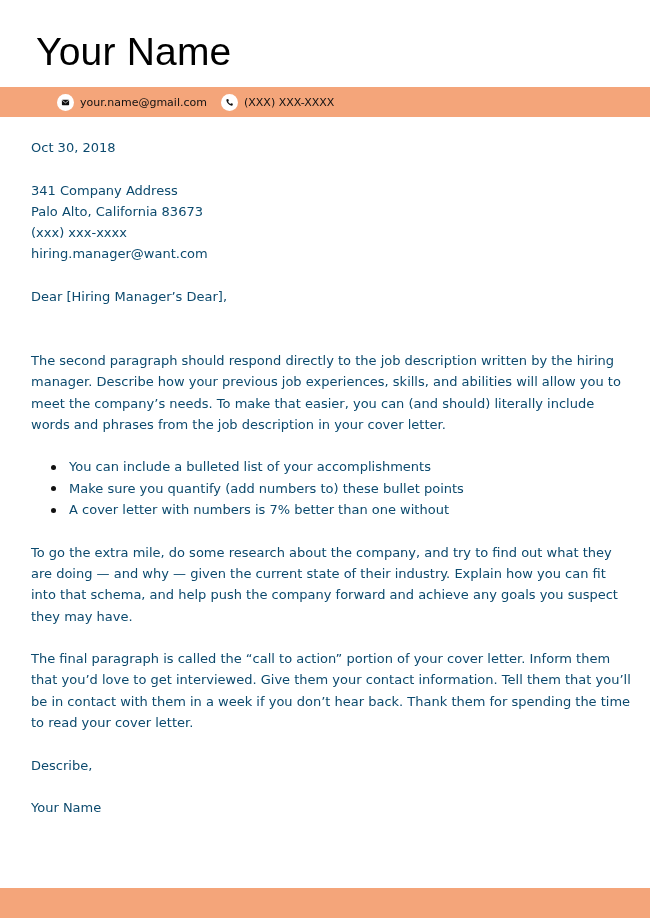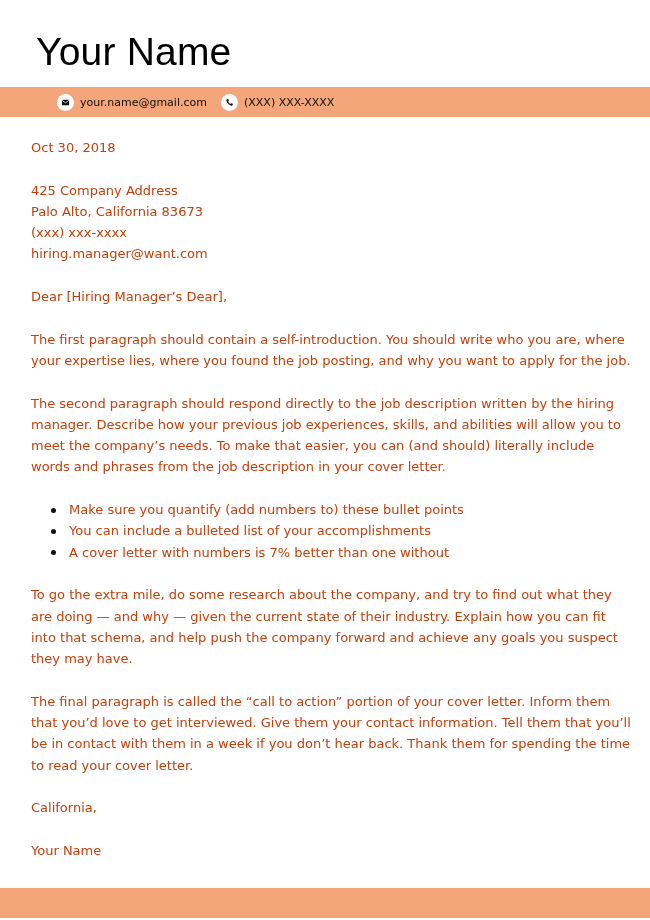--- a/index.html
+++ b/index.html
@@ -4,21 +4,21 @@
   <style>
     html, body { margin: 0; padding: 0; background: #ffffff; }
     body { width: 650px; height: 920px; position: relative; overflow: hidden; font-family: "DejaVu Sans", "Liberation Sans", sans-serif; color: #111; }
     .name { position: absolute; left: 36px; top: 28px; font-family: "Liberation Sans", sans-serif; font-size: 39px; line-height: 48px; color: #000; letter-spacing: 0.2px; }
     .band { position: absolute; left: 0; width: 650px; background: #F4A57A; }
     .band.top { top: 87px; height: 30px; }
     .band.bottom { top: 888px; height: 30px; }
     .contact { position: absolute; top: 6px; display: flex; align-items: center; height: 18px; font-size: 11px; color: #111; white-space: nowrap; }
     .ic { width: 17px; height: 17px; border-radius: 50%; background: #fff; display: inline-flex; align-items: center; justify-content: center; margin-right: 6px; flex: none; }
     .ic svg { width: 9px; height: 9px; display: block; }
-    .content { position: absolute; left: 31px; top: 137px; width: 600px; font-size: 13px; line-height: 21.3px; color: #c2410c; }
+    .content { position: absolute; left: 31px; top: 137px; width: 600px; font-size: 13px; line-height: 21.3px; color: #0c4a6e; }
     .content p { margin: 0; }
     .gap { height: 21.3px; }
     ul.bullets { margin: 0; padding: 0 0 0 38px; list-style: none; }
     ul.bullets li { position: relative; padding-left: 0; }
     ul.bullets li::before { content: ""; position: absolute; left: -18px; top: 8.5px; width: 5px; height: 5px; border-radius: 50%; background: #111; }
   </style>
 </head>
 <body>
 
 <div class="name">Your Name</div>
@@ -39,39 +39,38 @@
           <path d="M2.2 1.5 L3.6 1.2 L4.3 3.2 L3.4 3.9 C3.9 5 4.9 6.1 6.1 6.6 L6.8 5.7 L8.8 6.4 L8.5 7.8 C8.4 8.3 7.9 8.6 7.4 8.5 C4.4 8 2 5.6 1.5 2.6 C1.4 2.1 1.7 1.6 2.2 1.5 Z" fill="#111"></path>
         </svg>
     </span>
     <span>(XXX) XXX-XXXX</span>
   </div>
 </div>
 
 <div class="content">
   <p>Oct 30, 2018</p>
   <div class="gap"></div>
-  <p>425 Company Address</p>
+  <p>341 Company Address</p>
   <p>Palo Alto, California 83673</p>
   <p>(xxx) xxx-xxxx</p>
   <p>hiring.manager@want.com</p>
   <div class="gap"></div>
   <p>Dear [Hiring Manager’s Dear],</p>
   <div class="gap"></div>
-  <p>The first paragraph should contain a self-introduction. You should write who you are, where your expertise lies, where you found the job posting, and why you want to apply for the job.</p>
   <div class="gap"></div>
   <p>The second paragraph should respond directly to the job description written by the hiring manager. Describe how your previous job experiences, skills, and abilities will allow you to meet the company’s needs. To make that easier, you can (and should) literally include words and phrases from the job description in your cover letter.</p>
   <div class="gap"></div>
   <ul class="bullets">
+    <li>You can include a bulleted list of your accomplishments</li>
     <li>Make sure you quantify (add numbers to) these bullet points</li>
-    <li>You can include a bulleted list of your accomplishments</li>
     <li>A cover letter with numbers is 7% better than one without</li>
   </ul>
   <div class="gap"></div>
   <p>To go the extra mile, do some research about the company, and try to find out what they are doing — and why — given the current state of their industry. Explain how you can fit into that schema, and help push the company forward and achieve any goals you suspect they may have.</p>
   <div class="gap"></div>
   <p>The final paragraph is called the “call to action” portion of your cover letter. Inform them that you’d love to get interviewed. Give them your contact information. Tell them that you’ll be in contact with them in a week if you don’t hear back. Thank them for spending the time to read your cover letter.</p>
   <div class="gap"></div>
-  <p>California,</p>
+  <p>Describe,</p>
   <div class="gap"></div>
   <p>Your Name</p>
 </div>
 
 <div class="band bottom"></div>
 
 </body></html>

